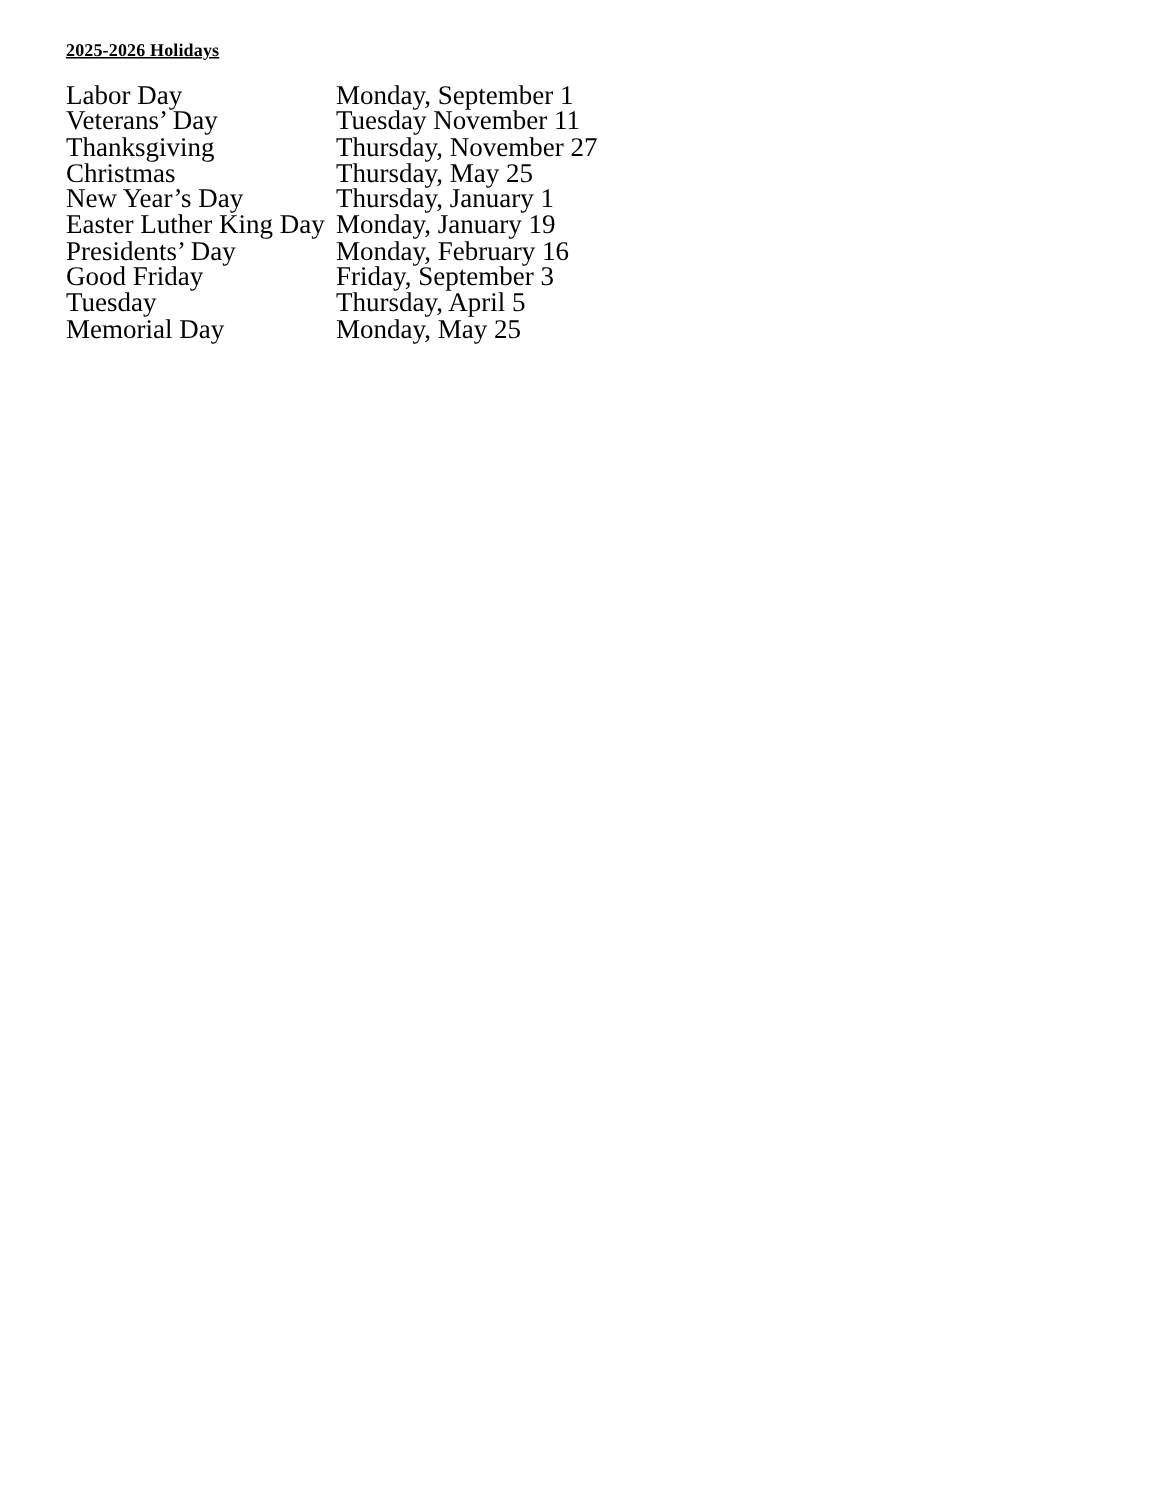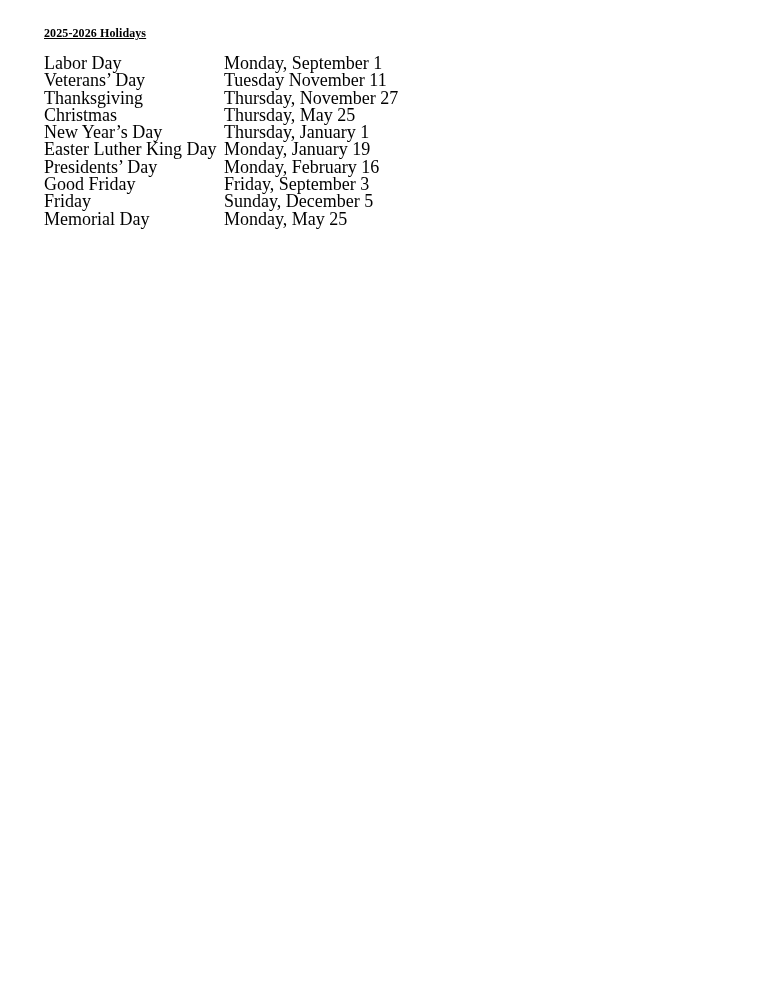--- a/index.html
+++ b/index.html
@@ -88,22 +88,22 @@
         </tr>
         <tr>
           <td class="col-name">Presidents’ Day</td>
           <td class="col-date">Monday, February 16</td>
         </tr>
         <tr>
           <td class="col-name">Good Friday</td>
           <td class="col-date">Friday, September 3</td>
         </tr>
         <tr>
-          <td class="col-name">Friday</td>
-          <td class="col-date">Sunday, December 5</td>
+          <td class="col-name">Tuesday</td>
+          <td class="col-date">Thursday, April 5</td>
         </tr>
         <tr>
           <td class="col-name">Memorial Day</td>
           <td class="col-date">Monday, May 25</td>
         </tr>
       </tbody>
     </table>
 
   </div>
 </div>

